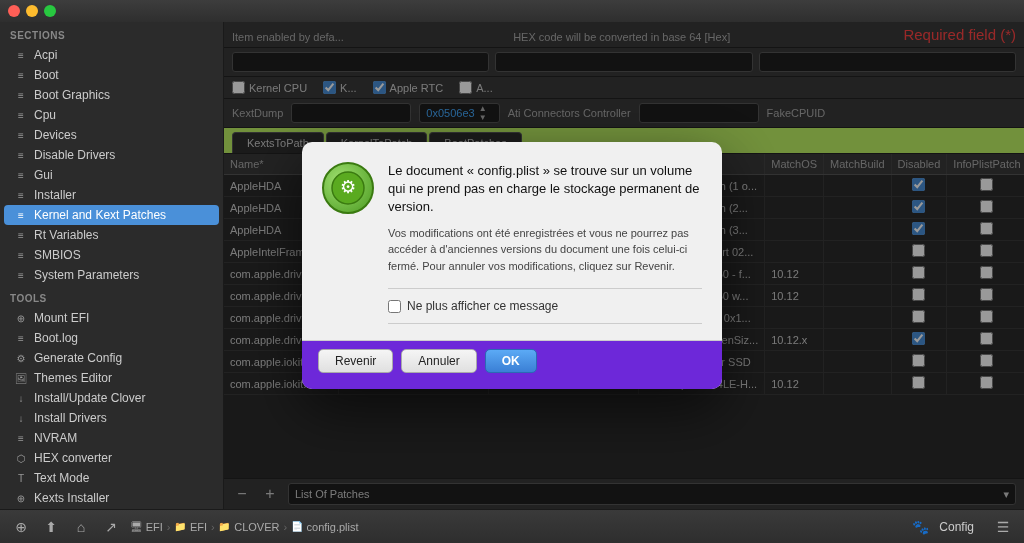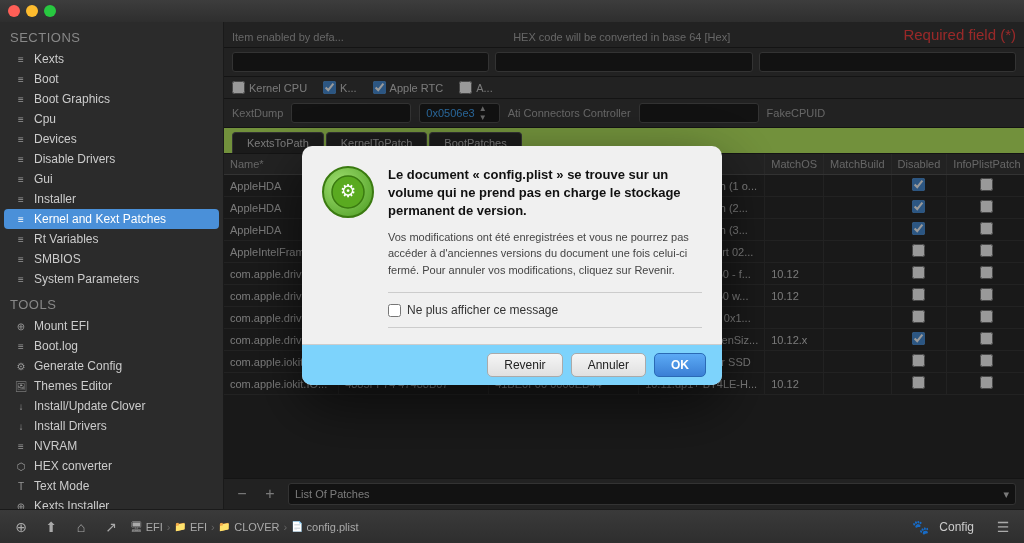--- a/index.html
+++ b/index.html
@@ -51,22 +51,22 @@
       width: 224px;
       background: #2b2b2b;
       border-right: 1px solid #1a1a1a;
       display: flex;
       flex-direction: column;
       flex-shrink: 0;
       overflow-y: auto;
     }
     .sidebar-section-label {
       color: #888;
-      font-size: 13px;
-      font-weight: 400;
+      font-size: 10px;
+      font-weight: 700;
       letter-spacing: 0.5px;
       padding: 8px 10px 4px;
       text-transform: uppercase;
     }
     .sidebar-item {
       display: flex;
       align-items: center;
       padding: 3px 10px 3px 14px;
       cursor: pointer;
       color: #ccc;
@@ -399,21 +399,21 @@
       border-radius: 50%;
       display: flex;
       align-items: center;
       justify-content: center;
       font-size: 24px;
       color: white;
       border: 2px solid #3a7a10;
     }
     .modal-title {
       font-size: 13px;
-      font-weight: 700;
+      font-weight: 400;
       color: #111;
       line-height: 1.4;
       margin-bottom: 8px;
     }
     .modal-body-text {
       font-size: 11px;
       color: #444;
       line-height: 1.5;
     }
     .modal-content {
@@ -427,24 +427,23 @@
       color: #333;
       padding: 6px 0;
     }
     .modal-separator {
       height: 1px;
       background: #ccc;
       margin: 4px 0;
     }
     .modal-buttons {
       display: flex;
-      justify-content: flex-end;
       gap: 8px;
-      padding: 8px 16px 8px;
-      background: #7dd3fc;
+      padding: 8px 16px 16px;
+      background: #6d28d9;
       border-top: 1px solid #ccc;
     }
     .modal-btn {
       padding: 4px 16px;
       border-radius: 5px;
       font-size: 12px;
       cursor: pointer;
       border: 1px solid #aaa;
       background: linear-gradient(to bottom, #f5f5f5, #e0e0e0);
       color: #222;
@@ -467,21 +466,21 @@
   </div>
 </div>
 
 <div class="main-layout">
 
   <div class="sidebar">
     <div class="sidebar-section-label">SECTIONS</div>
 
     <div class="sidebar-item">
       <span class="sidebar-icon">≡</span>
-      <span>Kexts</span>
+      <span>Acpi</span>
     </div>
     <div class="sidebar-item">
       <span class="sidebar-icon">≡</span>
       <span>Boot</span>
     </div>
     <div class="sidebar-item">
       <span class="sidebar-icon">≡</span>
       <span>Boot Graphics</span>
     </div>
     <div class="sidebar-item">

